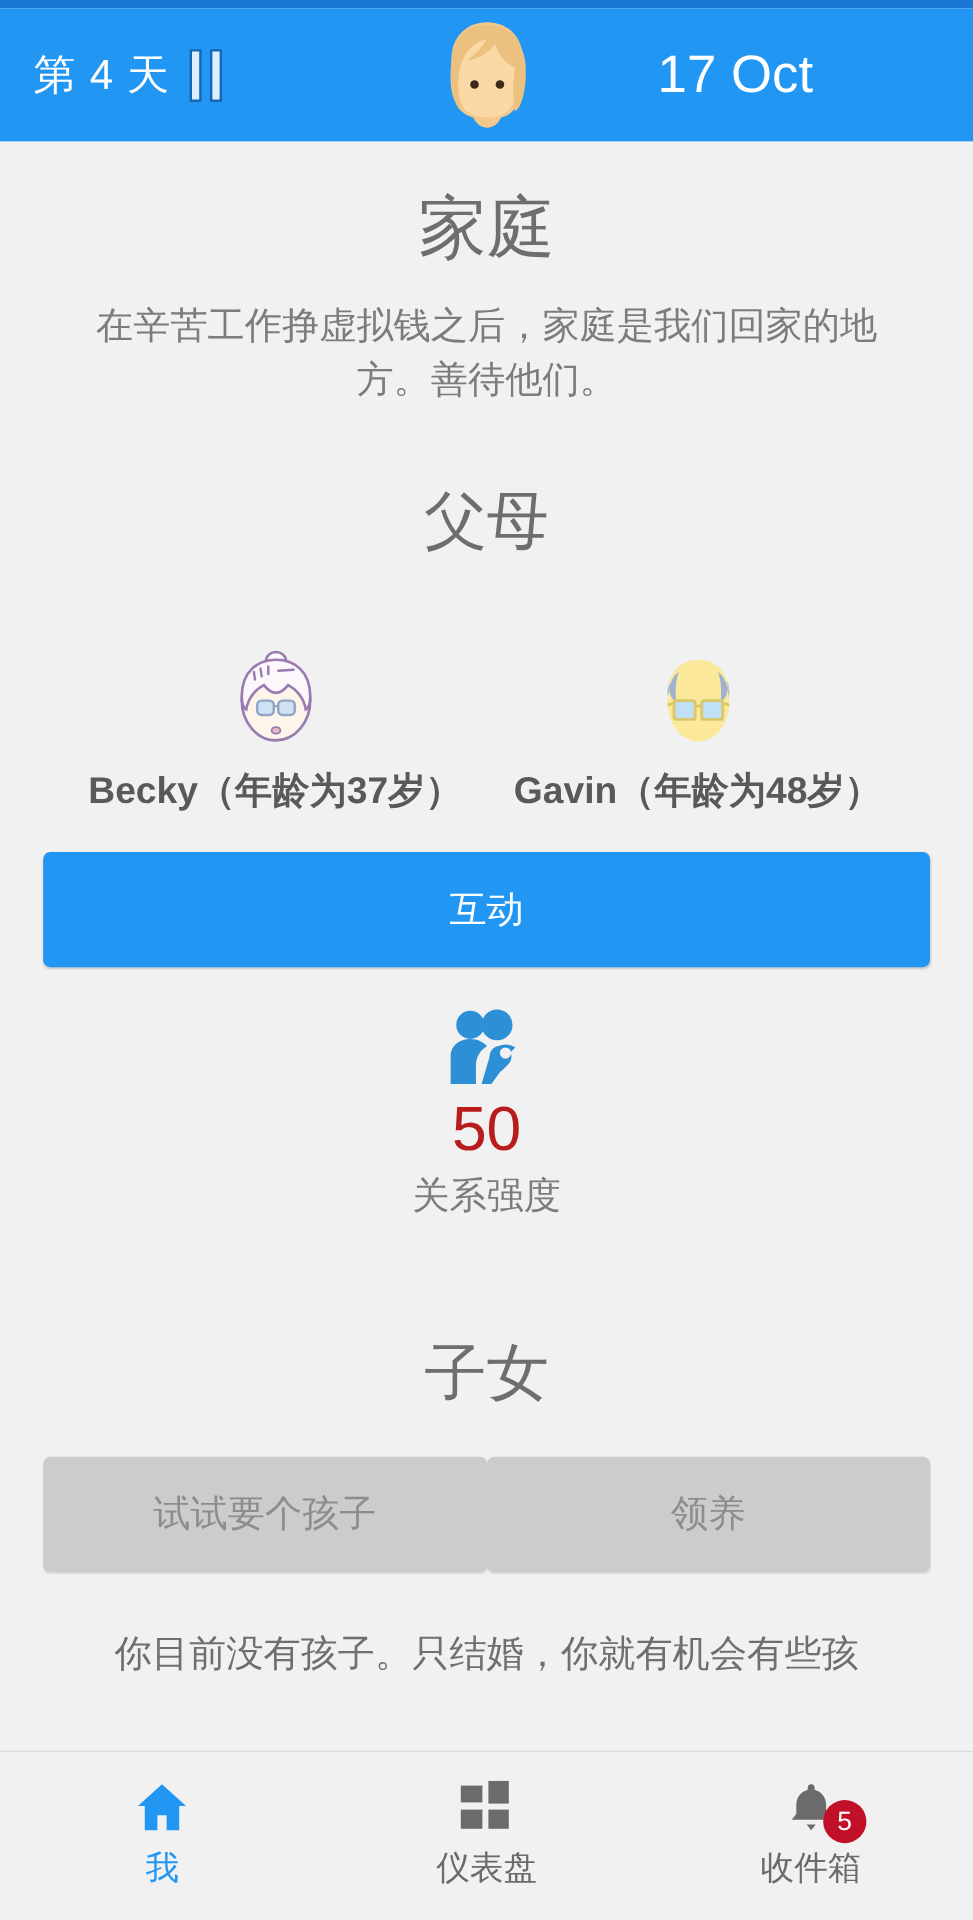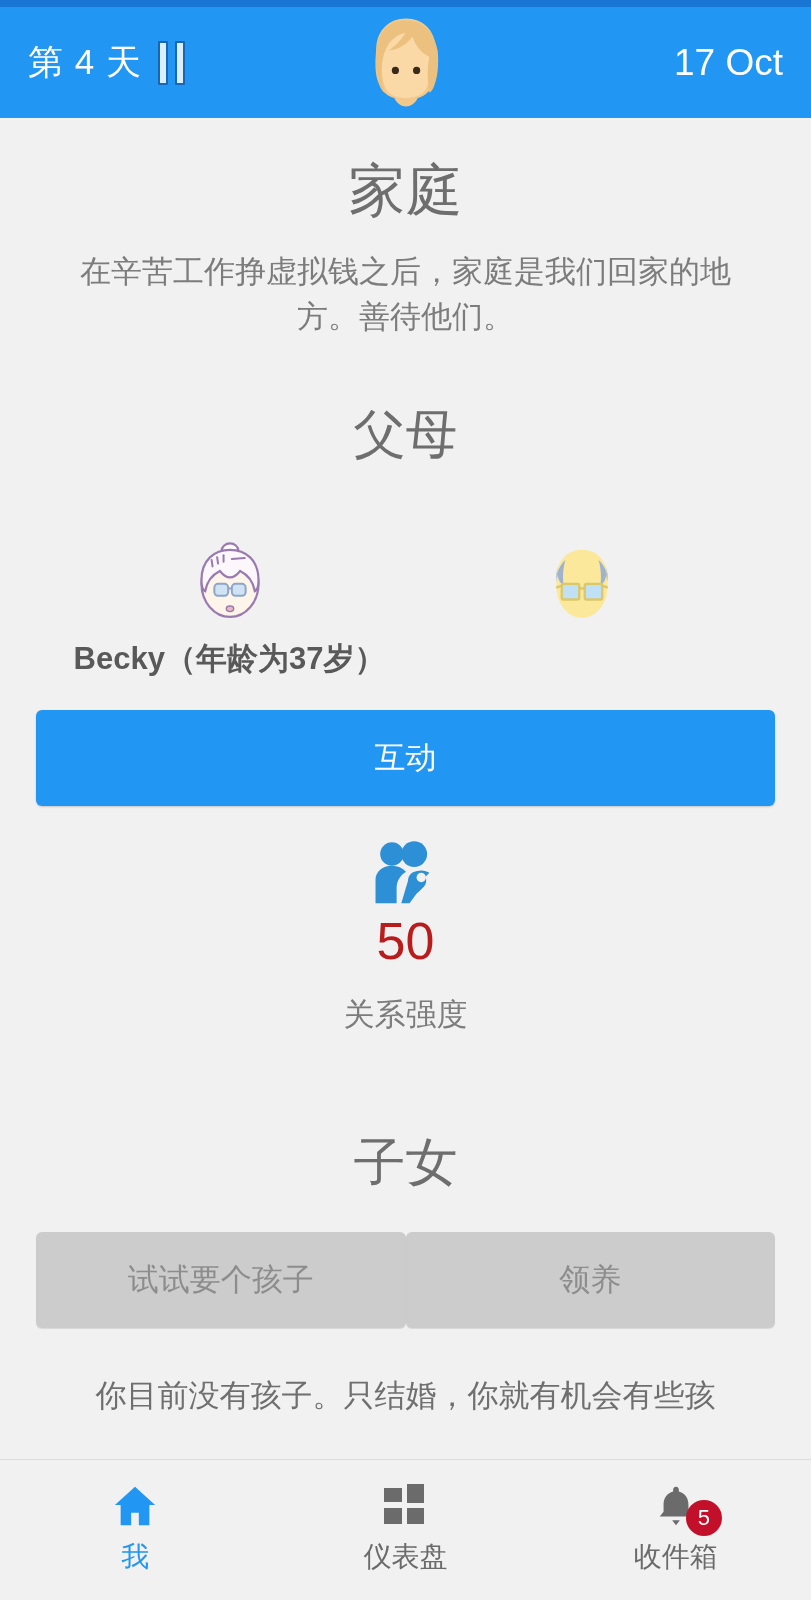--- a/index.html
+++ b/index.html
@@ -68,24 +68,23 @@
   .header-avatar {
     position: absolute;
     left: 50%;
     top: 50%;
     transform: translate(-50%, -50%);
     width: 106px;
     height: 106px;
   }
   .header-date {
     color: #ffffff;
-    font-size: 37px;
+    font-size: 44px;
     white-space: nowrap;
     min-width: 235px;
-    text-align: right;
   }
 
   
   .content {
     flex: 1 1 auto;
     overflow: hidden;
     position: relative;
     background: #f1f1f1;
     padding: 0 36px;
     box-sizing: border-box;
@@ -174,21 +173,21 @@
   }
   .stat-value {
     color: #b91c1c;
     font-size: 52px;
     line-height: 1.1;
     margin-top: 5px;
   }
   .stat-label {
     color: #7c7c7c;
     font-size: 31px;
-    margin-top: 24px;
+    margin-top: 6px;
   }
 
   
   .children-buttons {
     display: flex;
     margin-top: 34px;
   }
   .ghost-button {
     flex: 1 1 0;
     background: #cccccc;
@@ -332,20 +331,21 @@
             <path d="M76 40c-1 -6 -4 -11 -8 -14 3 10 3 20 2 28 4 -3 7 -8 6 -14z" fill="#9fb3cf"></path>
             <g fill="#bfe0f5" stroke="#dbc86a" stroke-width="2.6">
               <rect x="28" y="52" width="19" height="17" rx="2"></rect>
               <rect x="53" y="52" width="19" height="17" rx="2"></rect>
             </g>
             <line x1="47" y1="57" x2="53" y2="57" stroke="#dbc86a" stroke-width="2.6"></line>
             <line x1="22" y1="56" x2="28" y2="54" stroke="#dbc86a" stroke-width="2.6"></line>
             <line x1="78" y1="56" x2="72" y2="54" stroke="#dbc86a" stroke-width="2.6"></line>
           </svg>
         </span>
+        <span class="parent-label">Gavin（年龄为48岁）</span>
       </div>
     </div>
 
     <button class="primary-button">互动</button>
 
     <div class="stat-block">
       <span class="stat-icon">
         <svg viewBox="0 0 64 58" width="76" height="68" aria-hidden="true">
           <circle cx="20" cy="12" r="10" fill="#2d8fd5"></circle>
           <circle cx="39" cy="12" r="11" fill="#2d8fd5"></circle>

